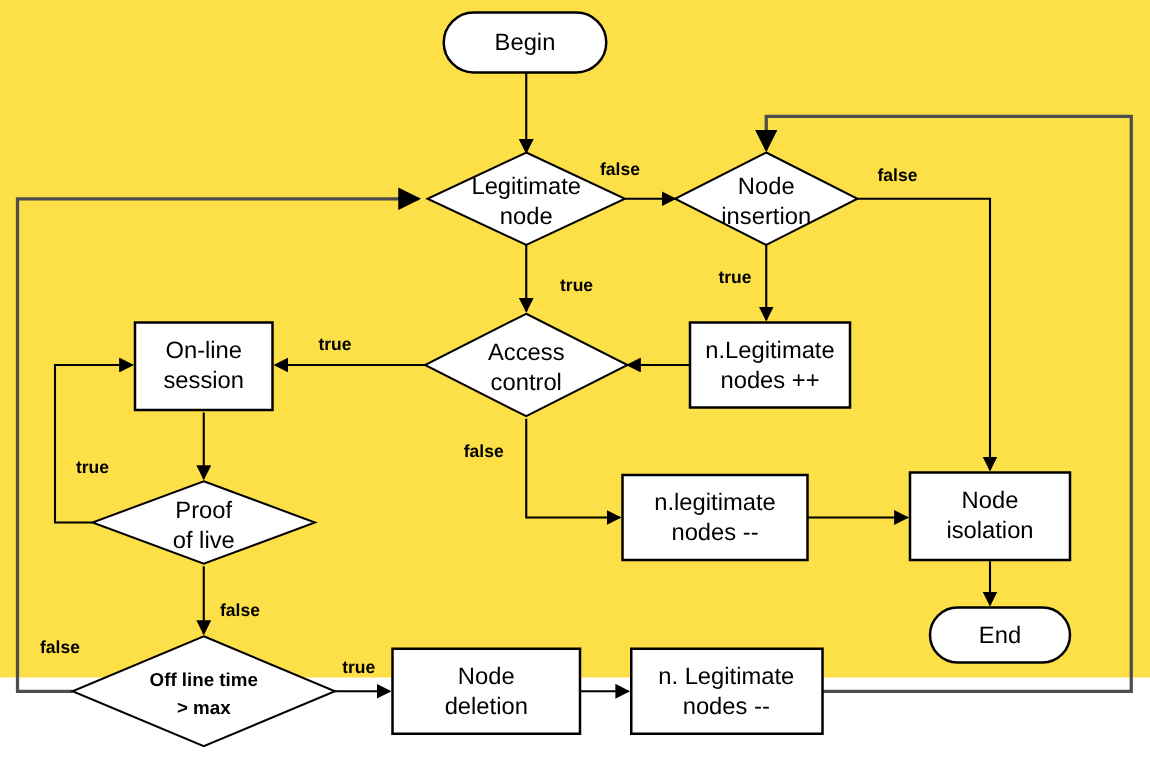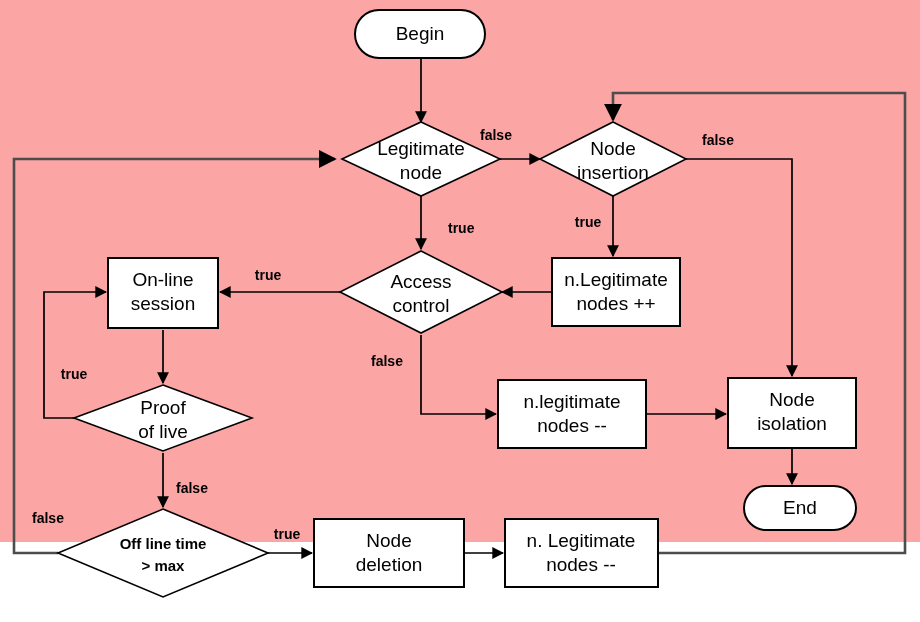--- a/index.html
+++ b/index.html
@@ -10,21 +10,21 @@
   body {
     width: 920px;
     height: 622px;
     font-family: "Liberation Sans", sans-serif;
     overflow: hidden;
   }
   #flow-root {
     position: relative;
     width: 920px;
     height: 542px;
-    background: #fca5a5;
+    background: #fde047;
   }
   svg#flowchart {
     display: block;
     width: 920px;
     height: 622px;
   }
   .shape {
     fill: #ffffff;
     stroke: #000000;
     stroke-width: 2;

